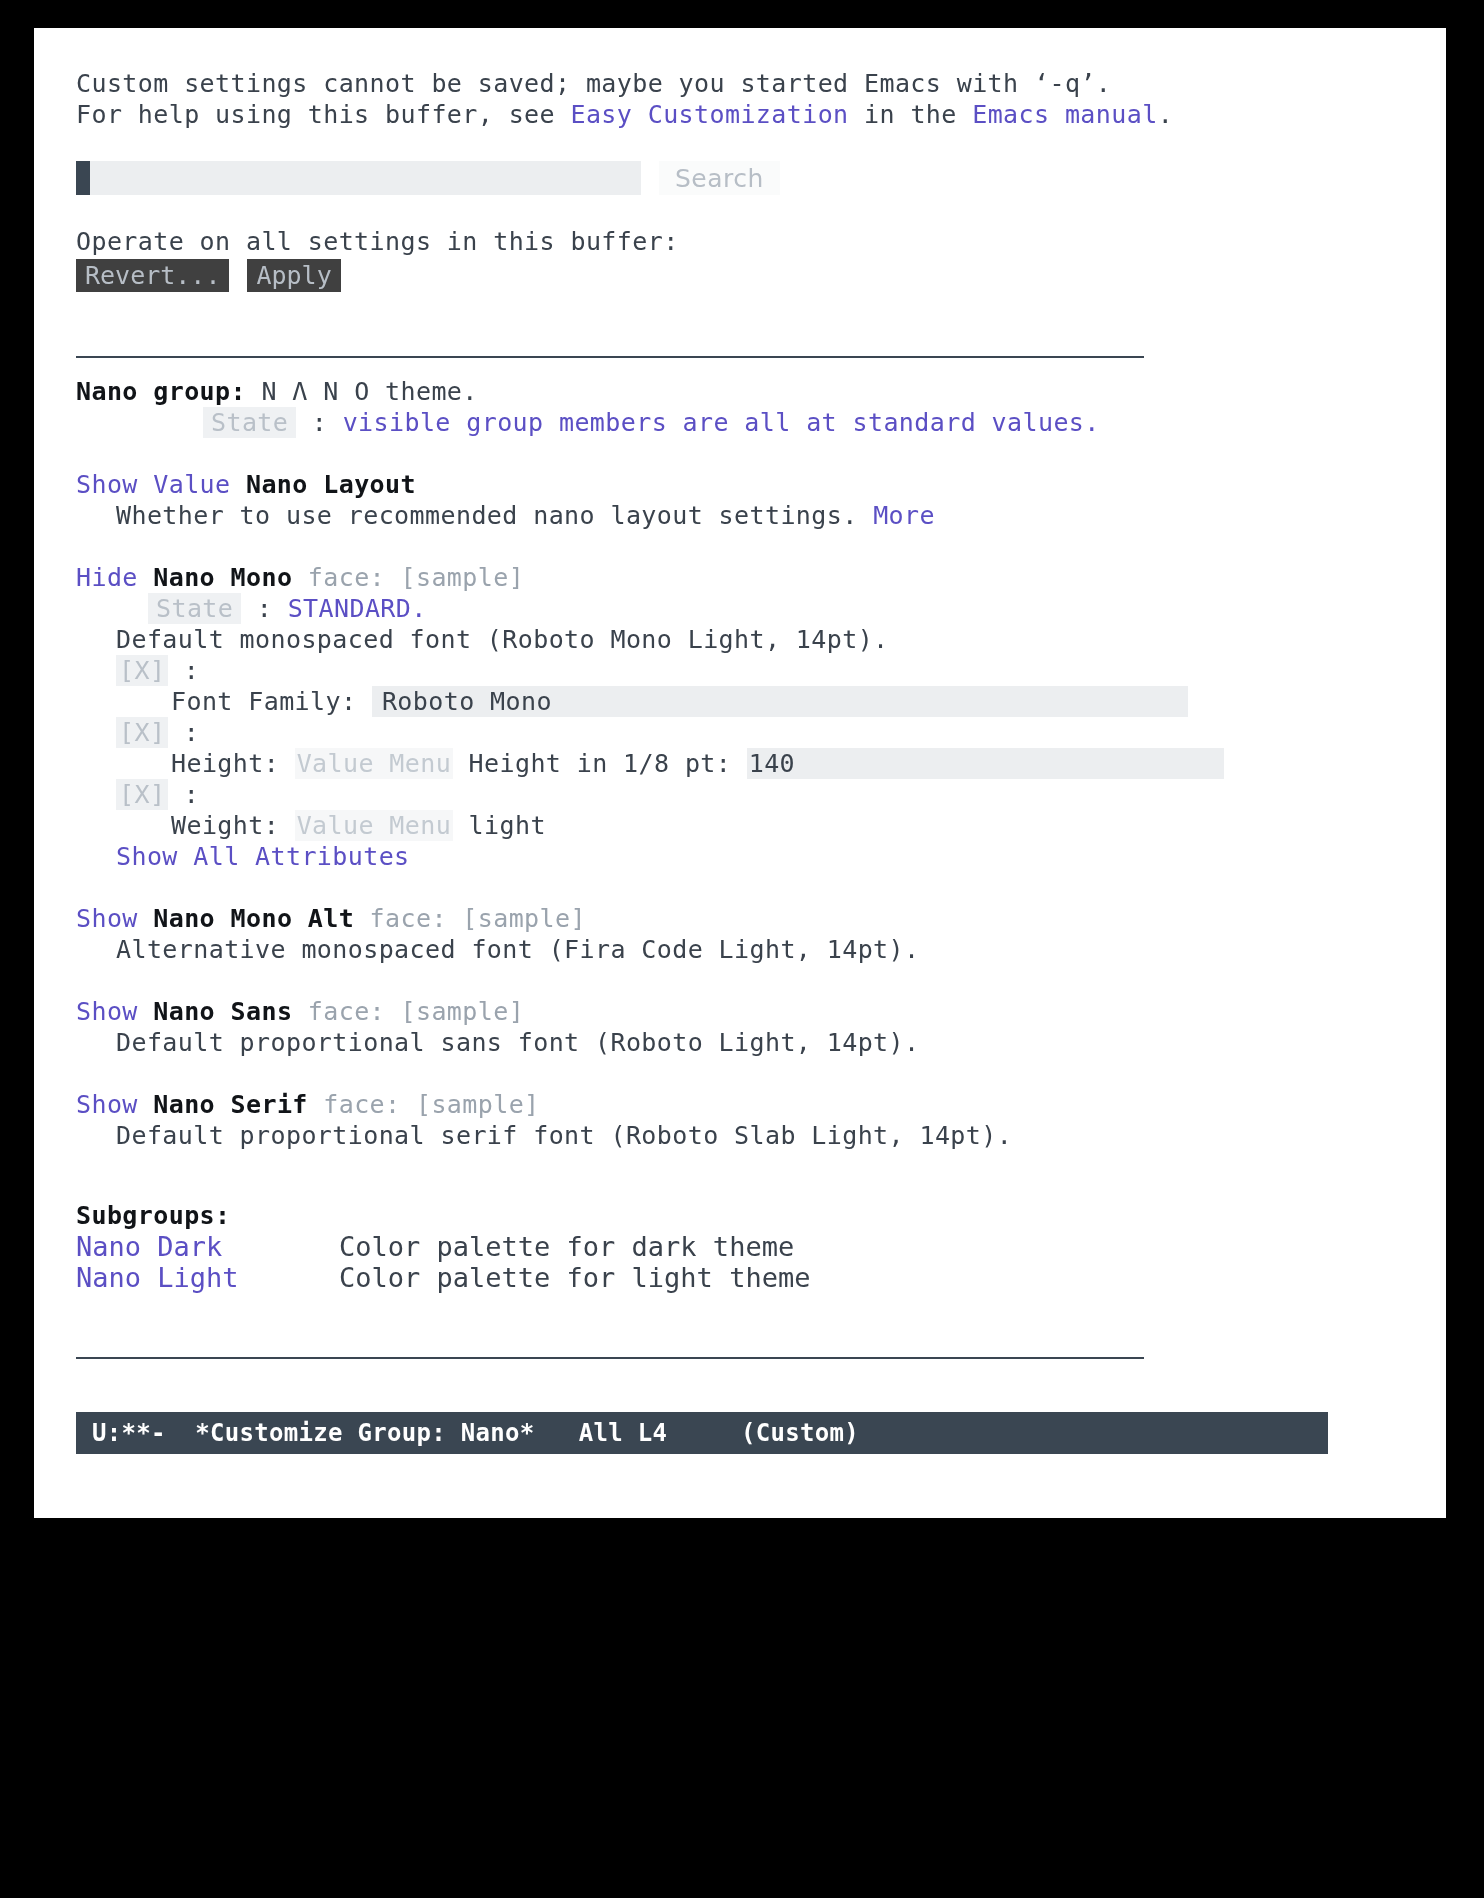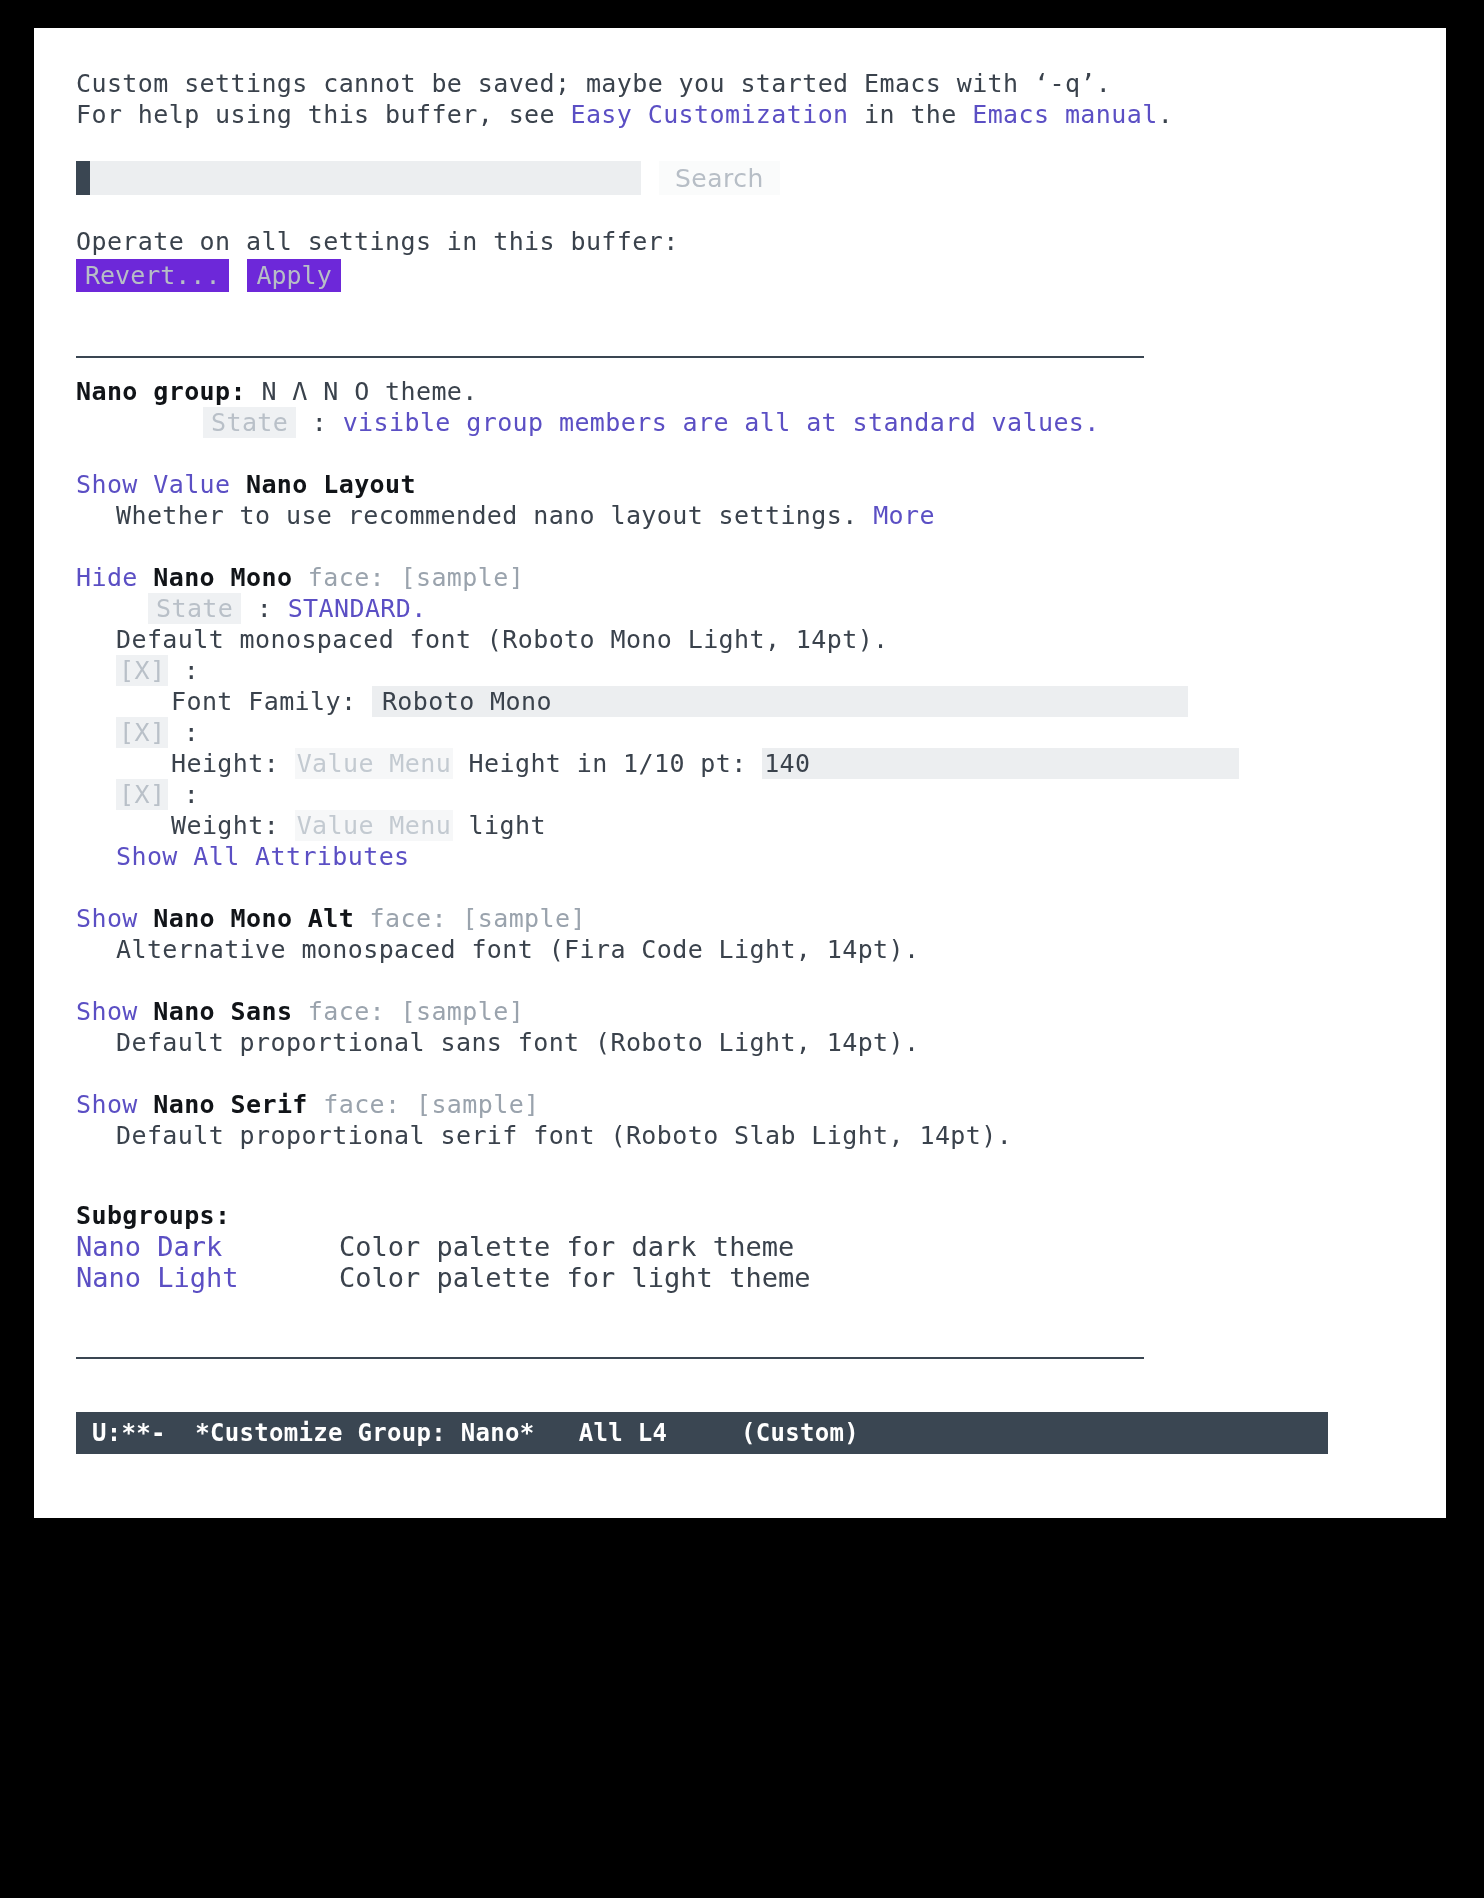--- a/index.html
+++ b/index.html
@@ -88,21 +88,21 @@
     letter-spacing: 0.5px;
   }
 
   
   .btn-row {
     display: flex;
     gap: 18px;
     margin-top: 2px;
   }
   .flat-btn {
-    background: #6d28d9;
+    background: #404040;
     color: #b7bec6;
     font-size: 25px;
     line-height: 31px;
     padding: 1px 9px;
     white-space: pre;
   }
 
   
   hr.rule {
     border: none;
@@ -223,21 +223,21 @@
     <div class="line"><span class="link">Hide</span><span> </span><span class="bold-black">Nano Mono</span><span class="soft"> face: </span><span class="soft">[sample]</span></div>
 
     <div class="line indent1"><span class="chip-state">State</span><span> : </span><span class="link">STANDARD.</span></div>
 
     <div class="line indent1">Default monospaced font (Roboto Mono Light, 14pt).</div>
 
     <div class="line indent1"><span class="chip-box">[X]</span><span> :</span></div>
     <div class="line indent2"><span>Font Family: </span><span class="field-stretch">Roboto Mono</span></div>
 
     <div class="line indent1"><span class="chip-box">[X]</span><span> :</span></div>
-    <div class="line indent2"><span>Height: </span><span class="chip-menu">Value Menu</span><span> Height in 1/10 pt: </span><span class="field-stretch2">140</span></div>
+    <div class="line indent2"><span>Height: </span><span class="chip-menu">Value Menu</span><span> Height in 1/8 pt: </span><span class="field-stretch2">140</span></div>
 
     <div class="line indent1"><span class="chip-box">[X]</span><span> :</span></div>
     <div class="line indent2"><span>Weight: </span><span class="chip-menu">Value Menu</span><span> light</span></div>
 
     <div class="line indent1"><span class="link">Show All Attributes</span></div>
 
     <div class="blank"></div>
 
     <div class="line"><span class="link">Show</span><span> </span><span class="bold-black">Nano Mono Alt</span><span class="soft"> face: </span><span class="soft">[sample]</span></div>
     <div class="line indent1">Alternative monospaced font (Fira Code Light, 14pt).</div>

